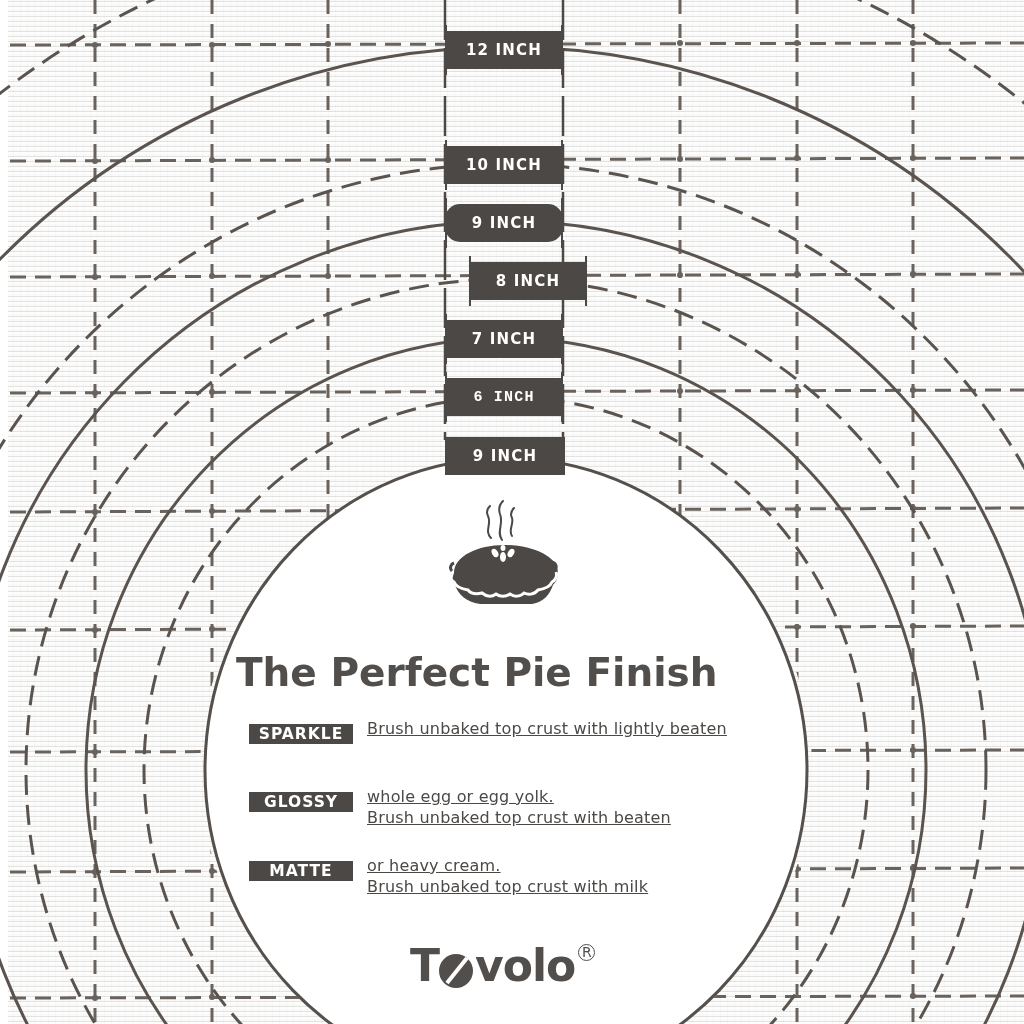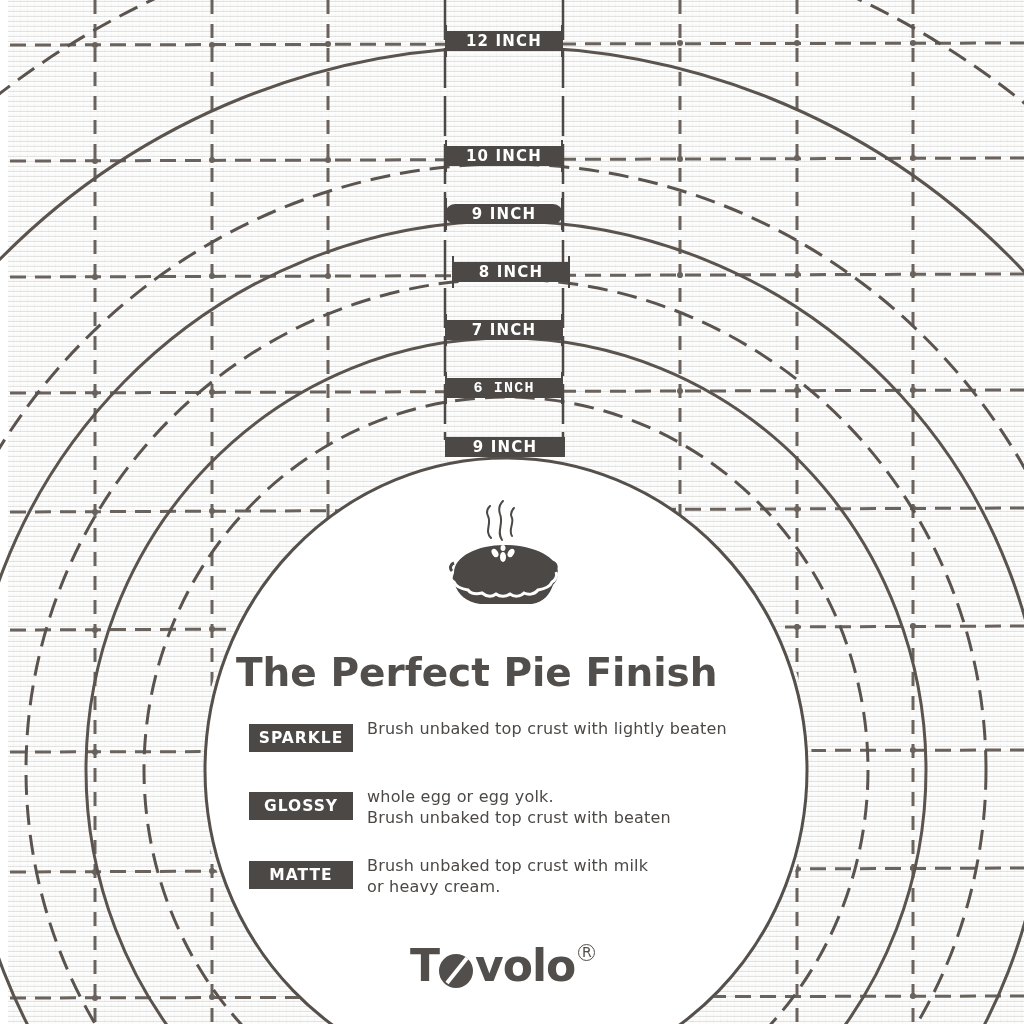--- a/index.html
+++ b/index.html
@@ -23,55 +23,56 @@
     svg.overlay { position: absolute; left: 0; top: 0; }
     .size-label {
       position: absolute;
       background: #4b4845;
       color: #ffffff;
       font-family: "DejaVu Sans", sans-serif;
       font-weight: bold;
       font-size: 15px;
       letter-spacing: 1.2px;
       display: flex; align-items: center; justify-content: center;
-      height: 20px;
+      height: 38px;
       box-sizing: border-box;
     }
     .size-label .tick-l, .size-label .tick-r {
       position: absolute; top: -6px; bottom: -6px; width: 2px; background: #4b4845;
     }
     .size-label .tick-l { left: 0; }
     .size-label .tick-r { right: 0; }
     .title {
       position: absolute; left: 236px; top: 650px; width: 540px;
       font-family: "DejaVu Sans", sans-serif;
       font-weight: bold;
       font-size: 39px;
       color: #514e4b;
       letter-spacing: 0px;
       white-space: nowrap;
     }
     .finish-row { position: absolute; left: 249px; display: flex; align-items: flex-start; }
     .finish-badge {
-      width: 104px; height: 28px;
+      width: 104px; height: 20px;
       background: #4b4845; color: #ffffff;
       font-family: "DejaVu Sans", sans-serif; font-weight: bold;
       font-size: 15.5px; letter-spacing: 1px;
       display: flex; align-items: center; justify-content: center;
       box-sizing: border-box;
       margin-top: 6px;
       text-align: right;
     }
     .finish-text {
       margin-left: 14px;
       font-family: "DejaVu Sans", sans-serif;
       font-size: 16px; line-height: 21px;
       color: #4b4845;
       width: 420px;
       letter-spacing: 0.2px;
+      text-decoration: underline;
     }
     .brand {
       position: absolute; left: 410px; top: 940px;
       font-family: "DejaVu Sans", sans-serif; font-weight: bold;
       font-size: 44px; color: #514e4b;
       display: flex; align-items: flex-start;
       letter-spacing: -1px;
     }
     .brand .reg {
       font-size: 14px; font-weight: normal;
@@ -188,21 +189,21 @@
   <div class="size-label" style="left:445px; top:146px; width:118px;">
     <span class="tick-l"></span>
       <span>10 INCH</span>
       <span class="tick-r"></span>
   </div>
   <div class="size-label" style="left:445px; top:204px; width:118px;border-radius:15px;">
     <span class="tick-l"></span>
       <span>9 INCH</span>
       <span class="tick-r"></span>
   </div>
-  <div class="size-label" style="left:452px; top:262px; width:118px;">
+  <div class="size-label" style="left:469px; top:262px; width:118px;">
     <span class="tick-l"></span>
       <span>8 INCH</span>
       <span class="tick-r"></span>
   </div>
   <div class="size-label" style="left:445px; top:320px; width:118px;">
     <span class="tick-l"></span>
       <span>7 INCH</span>
       <span class="tick-r"></span>
   </div>
   <div class="size-label" style="left:445px; top:378px; width:118px;font-family:Liberation Mono, monospace;">
@@ -244,22 +245,22 @@
   <div class="finish-row" style="top:786px;">
     <div class="finish-badge">GLOSSY</div>
     <div class="finish-text">
       <div>whole egg or egg yolk.</div>
       <div>Brush unbaked top crust with beaten</div>
     </div>
   </div>
   <div class="finish-row" style="top:855px;">
     <div class="finish-badge">MATTE</div>
     <div class="finish-text">
+      <div>or heavy cream.</div>
       <div>Brush unbaked top crust with milk</div>
-      <div>or heavy cream.</div>
     </div>
   </div>
 </div>
 
 <div class="brand">
   <span>T</span>
   <svg width="38" height="38" viewBox="0 0 38 38" style="margin-top:12px; margin-left:-2px; margin-right:0px;">
     <circle cx="19" cy="19" r="17" fill="#514e4b"></circle>
     <line x1="10" y1="31" x2="30" y2="6" stroke="#ffffff" stroke-width="4"></line>
   </svg>

